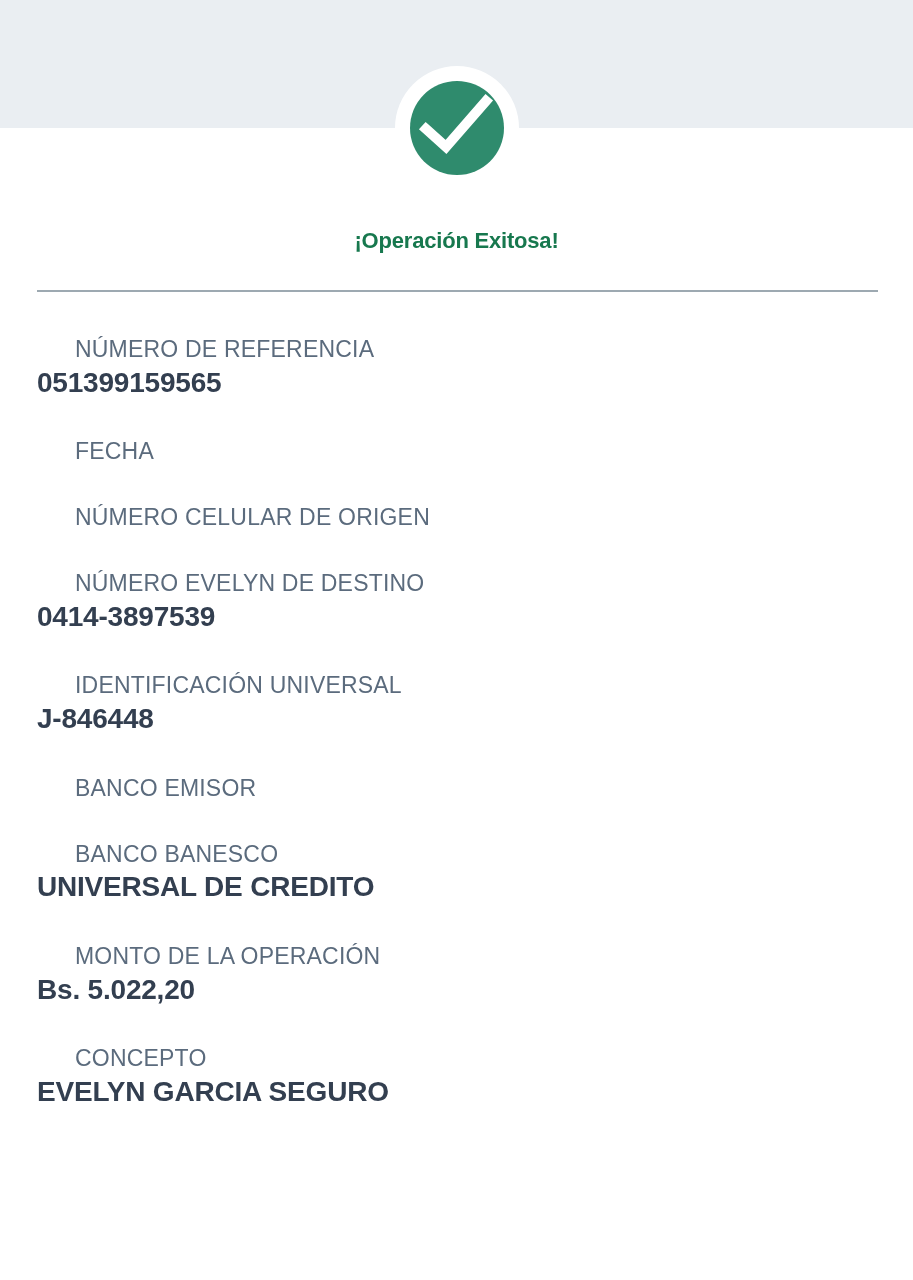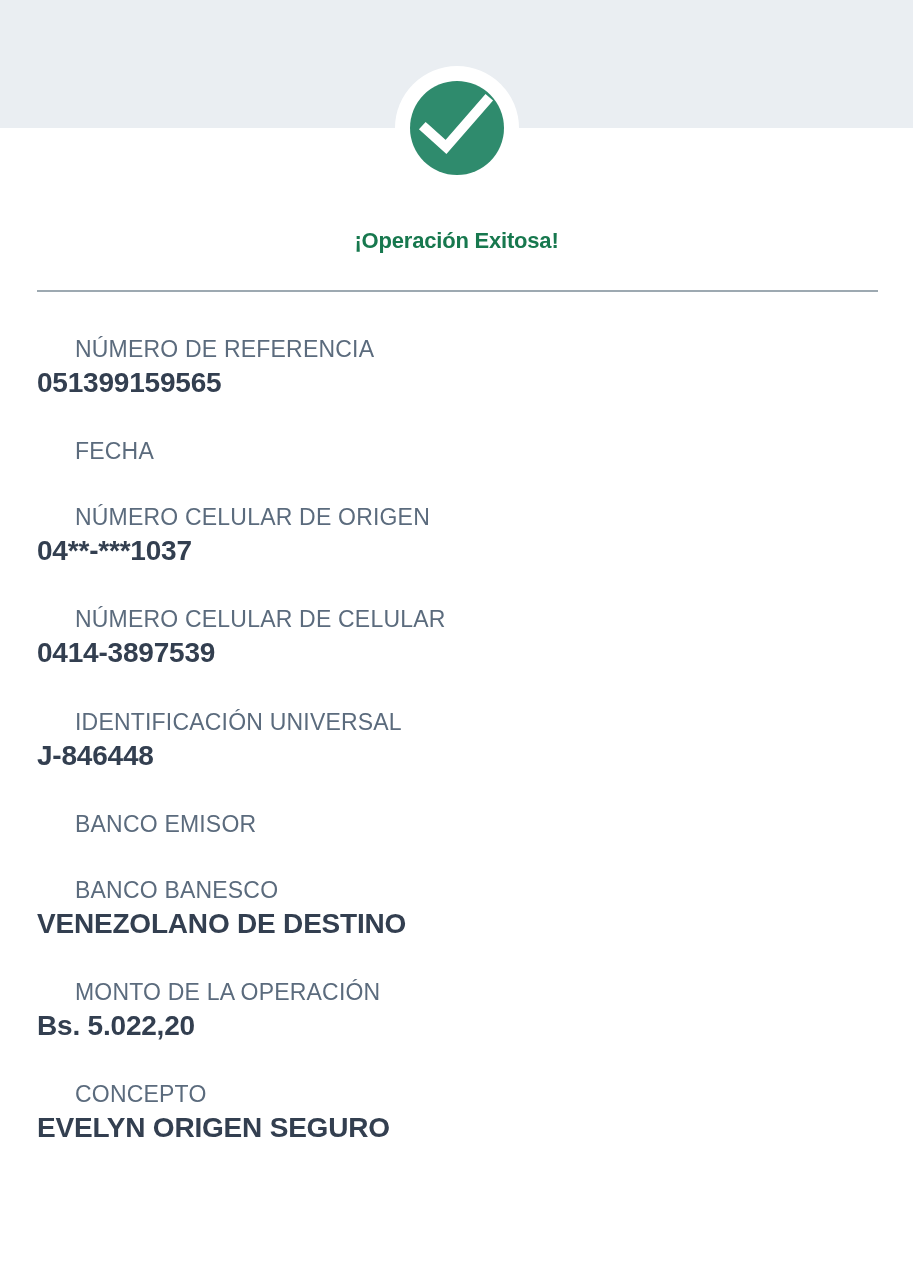--- a/index.html
+++ b/index.html
@@ -98,44 +98,43 @@
     <div class="field-label">NÚMERO DE REFERENCIA</div>
     <div class="field-value">051399159565</div>
   </div>
 
   <div class="field">
     <div class="field-label">FECHA</div>
   </div>
 
   <div class="field">
     <div class="field-label">NÚMERO CELULAR DE ORIGEN</div>
-    <div class="field-value">04**-***1037</div>
   </div>
 
   <div class="field">
-    <div class="field-label">NÚMERO CELULAR DE CELULAR</div>
+    <div class="field-label">NÚMERO EVELYN DE DESTINO</div>
     <div class="field-value">0414-3897539</div>
   </div>
 
   <div class="field">
     <div class="field-label">IDENTIFICACIÓN UNIVERSAL</div>
     <div class="field-value">J-846448</div>
   </div>
 
   <div class="field">
     <div class="field-label">BANCO EMISOR</div>
   </div>
 
   <div class="field">
     <div class="field-label">BANCO BANESCO</div>
-    <div class="field-value">VENEZOLANO DE DESTINO</div>
+    <div class="field-value">UNIVERSAL DE CREDITO</div>
   </div>
 
   <div class="field">
     <div class="field-label">MONTO DE LA OPERACIÓN</div>
     <div class="field-value">Bs. 5.022,20</div>
   </div>
 
   <div class="field">
     <div class="field-label">CONCEPTO</div>
-    <div class="field-value">EVELYN ORIGEN SEGURO</div>
+    <div class="field-value">EVELYN GARCIA SEGURO</div>
   </div>
 </div>
 
 </body></html>

